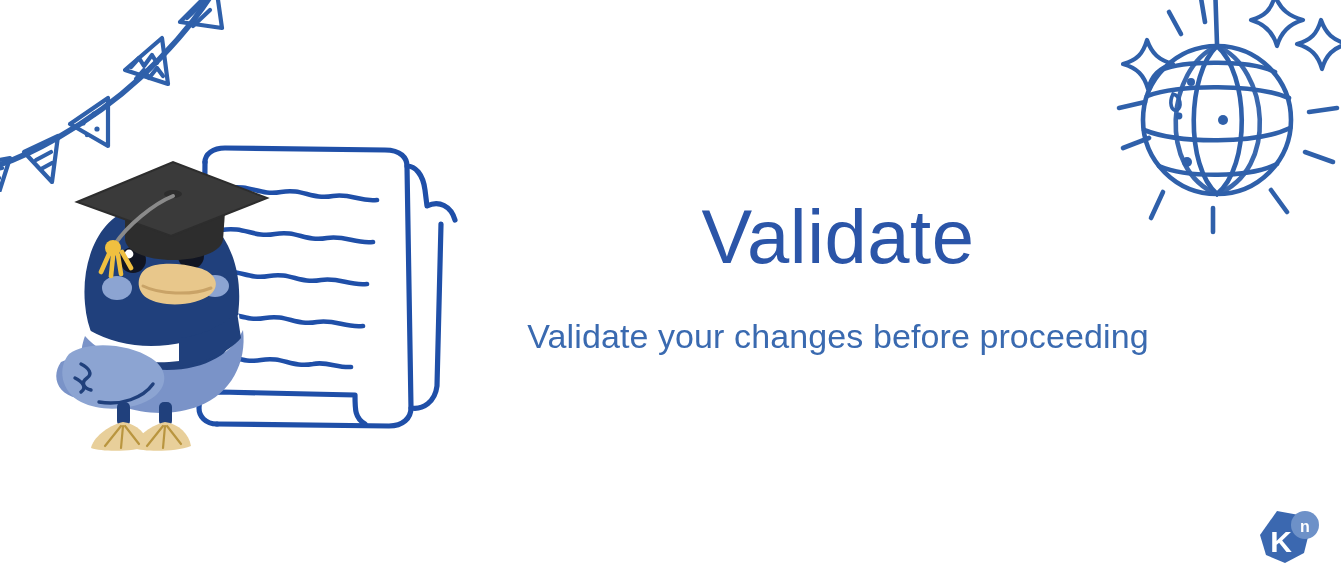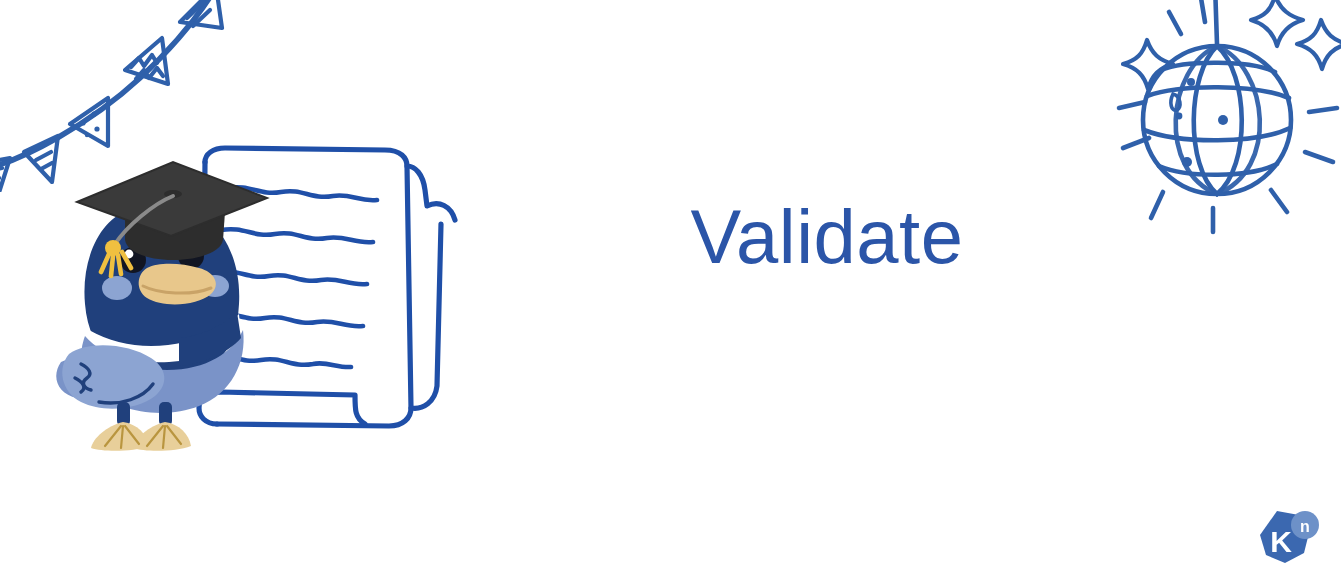--- a/index.html
+++ b/index.html
@@ -23,21 +23,21 @@
     position: absolute;
     pointer-events: none;
   }
   #bunting-art   { left: -6px;  top: -8px;  width: 240px; height: 200px; }
   #discoball-art { right: -8px; top: -10px; width: 240px; height: 245px; }
   #mascot-art    { left: 55px;  top: 140px; width: 410px; height: 330px; }
 
   
   #hero-text {
     position: absolute;
-    left: 327px;
+    left: 338px;
     top: 196px;
     width: 1000px;
     text-align: center;
   }
   #hero-title {
     font-family: "Liberation Sans", sans-serif;
     font-size: 76px;
     font-weight: 400;
     line-height: 1.08;
     letter-spacing: 0.5px;
@@ -239,20 +239,21 @@
           <path d="M58 116 L 56 136"></path>
           <path d="M63 115 L 66 134"></path>
           <path d="M67 112 L 76 128"></path>
         </g>
       </g>
     </svg>
   </div>
 
   <div id="hero-text">
     <h1 id="hero-title">Validate</h1>
+    <p id="hero-subtitle">Validate your changes before proceeding</p>
   </div>
 
   <div id="brand-logo">
     <svg viewBox="0 0 72 68" width="72" height="68" xmlns="http://www.w3.org/2000/svg">
       <polygon points="26,6 48,10 58,28 53,48 34,58 15,50 9,30" fill="#3b68b0"></polygon>
       <circle cx="54" cy="20" r="14" fill="#6d91c8"></circle>
       <text x="30" y="47" text-anchor="middle" font-family="Liberation Sans, sans-serif" font-size="30" font-weight="700" fill="#ffffff">K</text>
       <text x="54" y="27" text-anchor="middle" font-family="Liberation Sans, sans-serif" font-size="16" font-weight="700" fill="#ffffff">n</text>
     </svg>
   </div>

